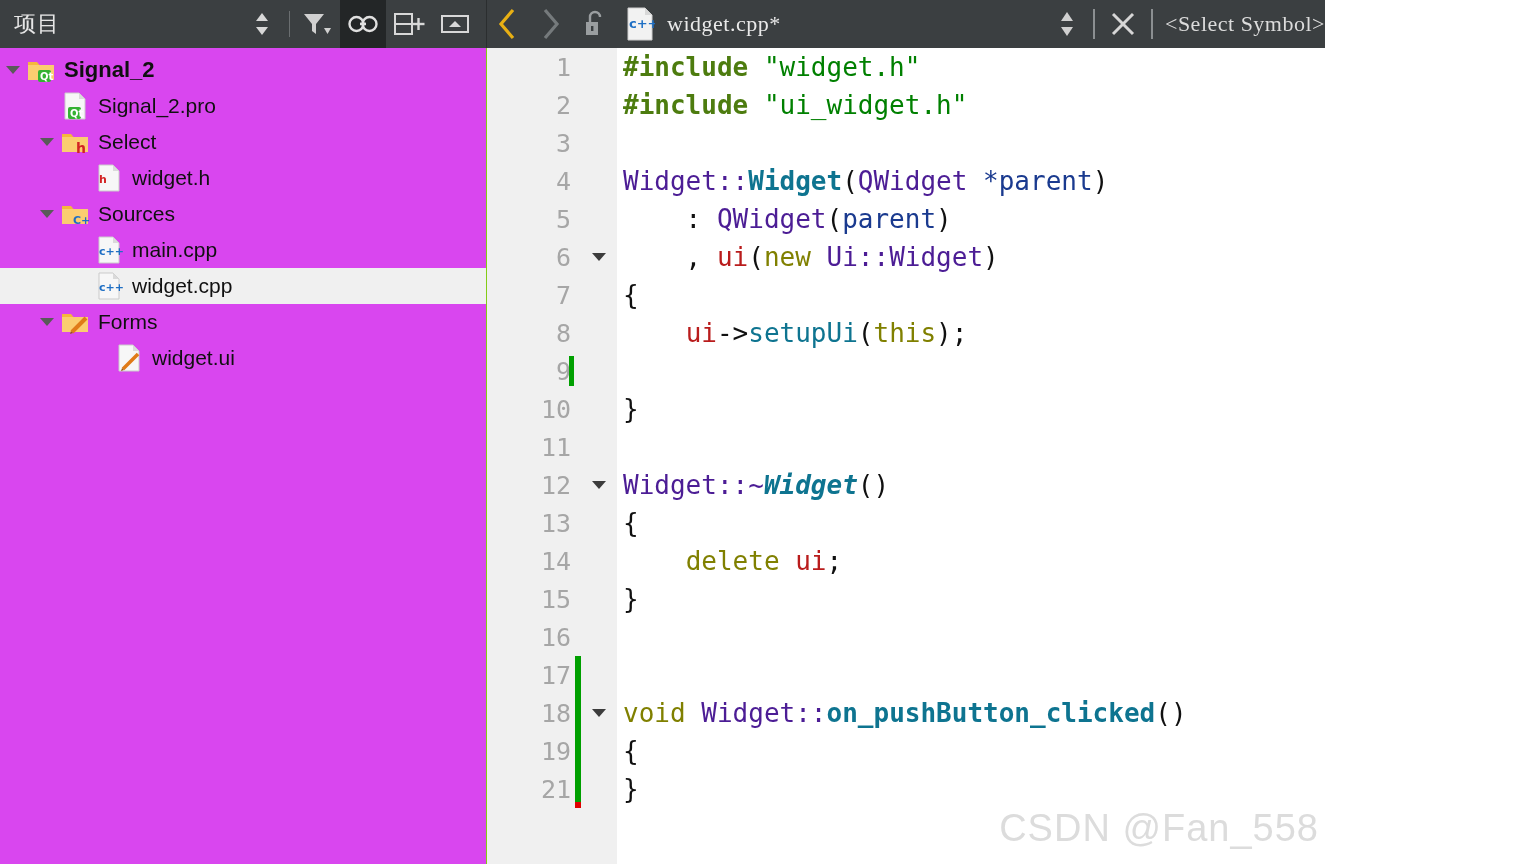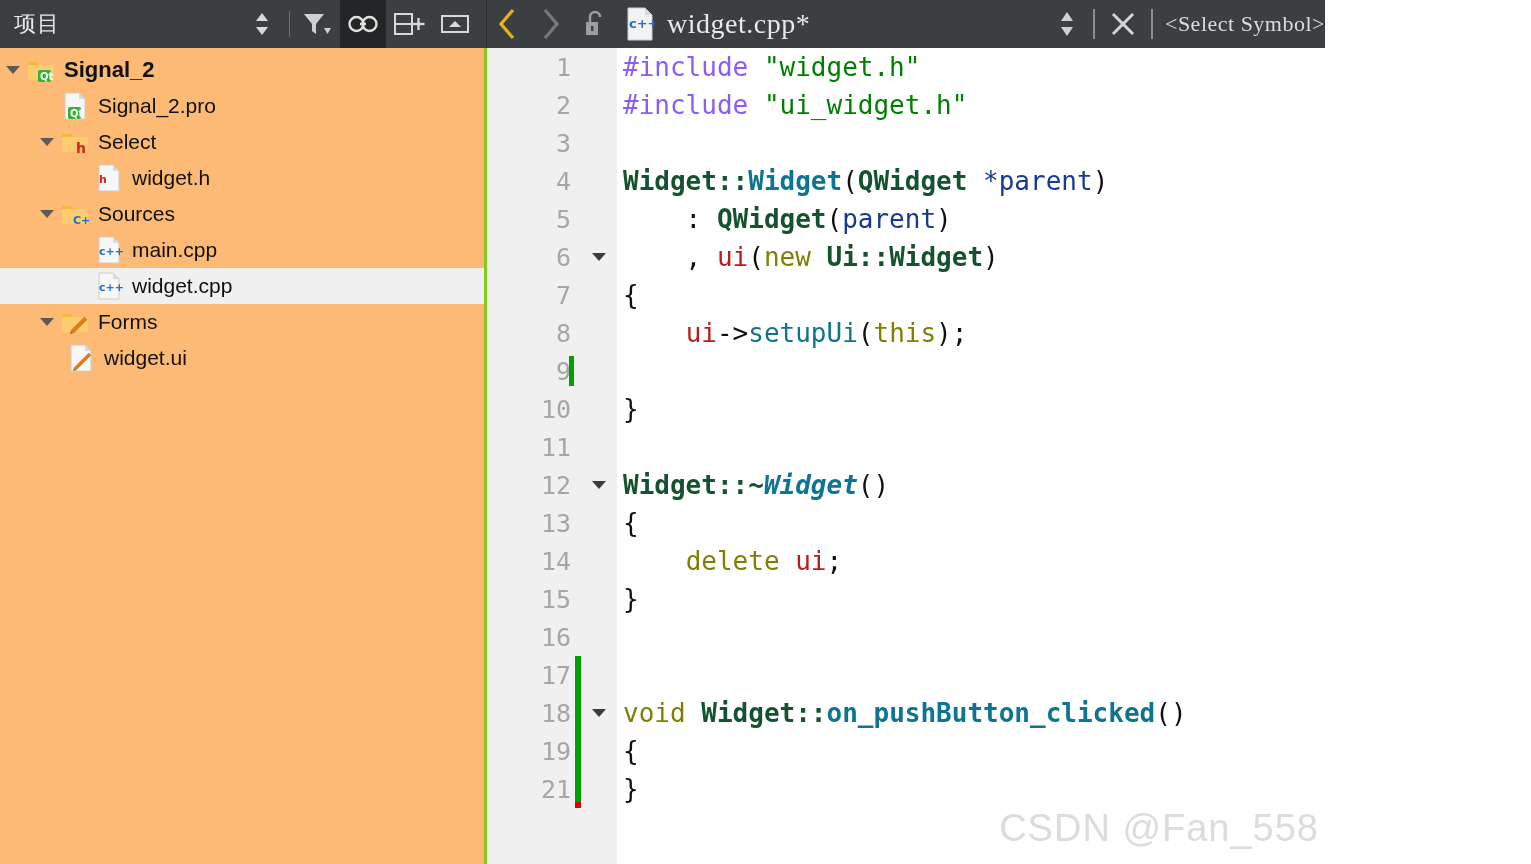--- a/index.html
+++ b/index.html
@@ -22,37 +22,37 @@
     flex:0 0 auto;
   }
   .tb-btn.active { background:#232627; }
   .tb-sep { width:1px; height:26px; background:#6a6e70; margin:0 4px; align-self:center; }
 
   .tb-right { flex:1; display:flex; align-items:center; }
   .nav-btn { width:42px; height:48px; display:flex; align-items:center; justify-content:center; }
   .lock-btn { width:40px; height:48px; display:flex; align-items:center; justify-content:center; margin-left:4px;}
   .file-chip { display:flex; align-items:center; gap:12px; padding-left:10px; }
   .file-name {
-    color:#e9e9e9; font-family:"Liberation Serif", serif; font-size:28px; white-space:nowrap;
+    color:#e9e9e9; font-family:"Liberation Serif", serif; font-size:22px; white-space:nowrap;
     letter-spacing:0.5px;
     text-align:center;
   }
   .updown-btn { width:40px; height:48px; display:flex; align-items:center; justify-content:center; }
   .close-btn  { width:44px; height:48px; display:flex; align-items:center; justify-content:center; }
   .vsep { width:2px; height:30px; background:#8b8f91; align-self:center; margin:0 6px; }
   .symbol-combo {
     color:#dcdcdc; font-family:"Liberation Serif", serif; font-size:22px; white-space:nowrap;
     padding-left:6px; letter-spacing:0.5px;
   }
 
   
   .body { flex:1; display:flex; min-height:0; }
 
   
-  .tree { width:487px; flex:0 0 487px; background:#fdba74; border-right:3px solid #84cc16;
+  .tree { width:487px; flex:0 0 487px; background:#d946ef; border-right:1px solid #84cc16;
           padding-top:4px; overflow:hidden; }
   .trow { height:36px; display:flex; align-items:center; white-space:nowrap; }
   .trow.sel { background:#f0f0f0; }
   .twist { width:26px; display:flex; align-items:center; justify-content:center; flex:0 0 26px; }
   .twist.empty { visibility:hidden; }
   .ticon { width:30px; display:flex; align-items:center; justify-content:center; flex:0 0 30px; }
   .tlabel { font-size:21px; color:#101010; padding-left:8px; font-family:"Liberation Sans", sans-serif; }
   .tlabel.bold { font-weight:bold; font-size:22px; }
 
   
@@ -66,23 +66,23 @@
     font-family:"DejaVu Sans Mono", monospace; font-size:25px; padding-right:4px;
   }
   .chgbar { width:6px; flex:0 0 6px; height:38px; }
   .fold { width:36px; flex:0 0 36px; display:flex; align-items:center; justify-content:center; }
   .ctext {
     padding-left:6px; font-family:"DejaVu Sans Mono", monospace; font-size:26px;
     white-space:pre; line-height:38px; color:#101010;
   }
 
   
-  .t-pre   { color:#8b5cf6; }
+  .t-pre   { color:#4d7c0f;font-weight:bold; }
   .t-str   { color:#008000; }
-  .t-type  { color:#14532d;font-weight:bold; }
+  .t-type  { color:#4c1d95; }
   .t-fnb   { color:#0e7490; font-weight:bold; }
   .t-fnbi  { color:#0e7490; font-weight:bold; font-style:italic; }
   .t-fn    { color:#0e7490; }
   .t-kw    { color:#808000; }
   .t-var   { color:#b91c1c; }
   .t-param { color:#1a3a8f; }
   .t-punc  { color:#101010; }
   .t-op    { color:#101010; }
 
   .cursor-bar { position:absolute; width:5px; background:#00a000; }
@@ -297,21 +297,21 @@
           <div class="ticon">
             <svg width="30" height="30" viewBox="0 0 30 30">
               <path d="M2 7 H11 L13.5 10 H28 V25 H2 Z" fill="#f5b73d"></path>
               <path d="M2 10 H28 V25 H2 Z" fill="#fbcd70"></path>
               <line x1="12" y1="25" x2="26" y2="11" stroke="#e07b18" stroke-width="4"></line>
               <polygon points="10,27 13,26 11,24" fill="#9a5a10"></polygon>
             </svg>
           </div>
           <span class="tlabel">Forms</span>
         </div>
-        <div class="trow" style="padding-left: 40px;">
+        <div class="trow" style="padding-left: 88px;">
           <div class="twist empty"></div>
           <div class="ticon">
             <svg width="30" height="30" viewBox="0 0 30 30">
               <path d="M5 2 H19 L25 8 V28 H5 Z" fill="#f7f7f7" stroke="#cbcbcb" stroke-width="1"></path>
               <path d="M19 2 L25 8 H19 Z" fill="#dadada"></path>
               <line x1="9" y1="26" x2="24" y2="11" stroke="#e07b18" stroke-width="3.6"></line>
               <polygon points="7,28 10,27 8,25" fill="#9a5a10"></polygon>
             </svg>
           </div>
           <span class="tlabel">widget.ui</span>

